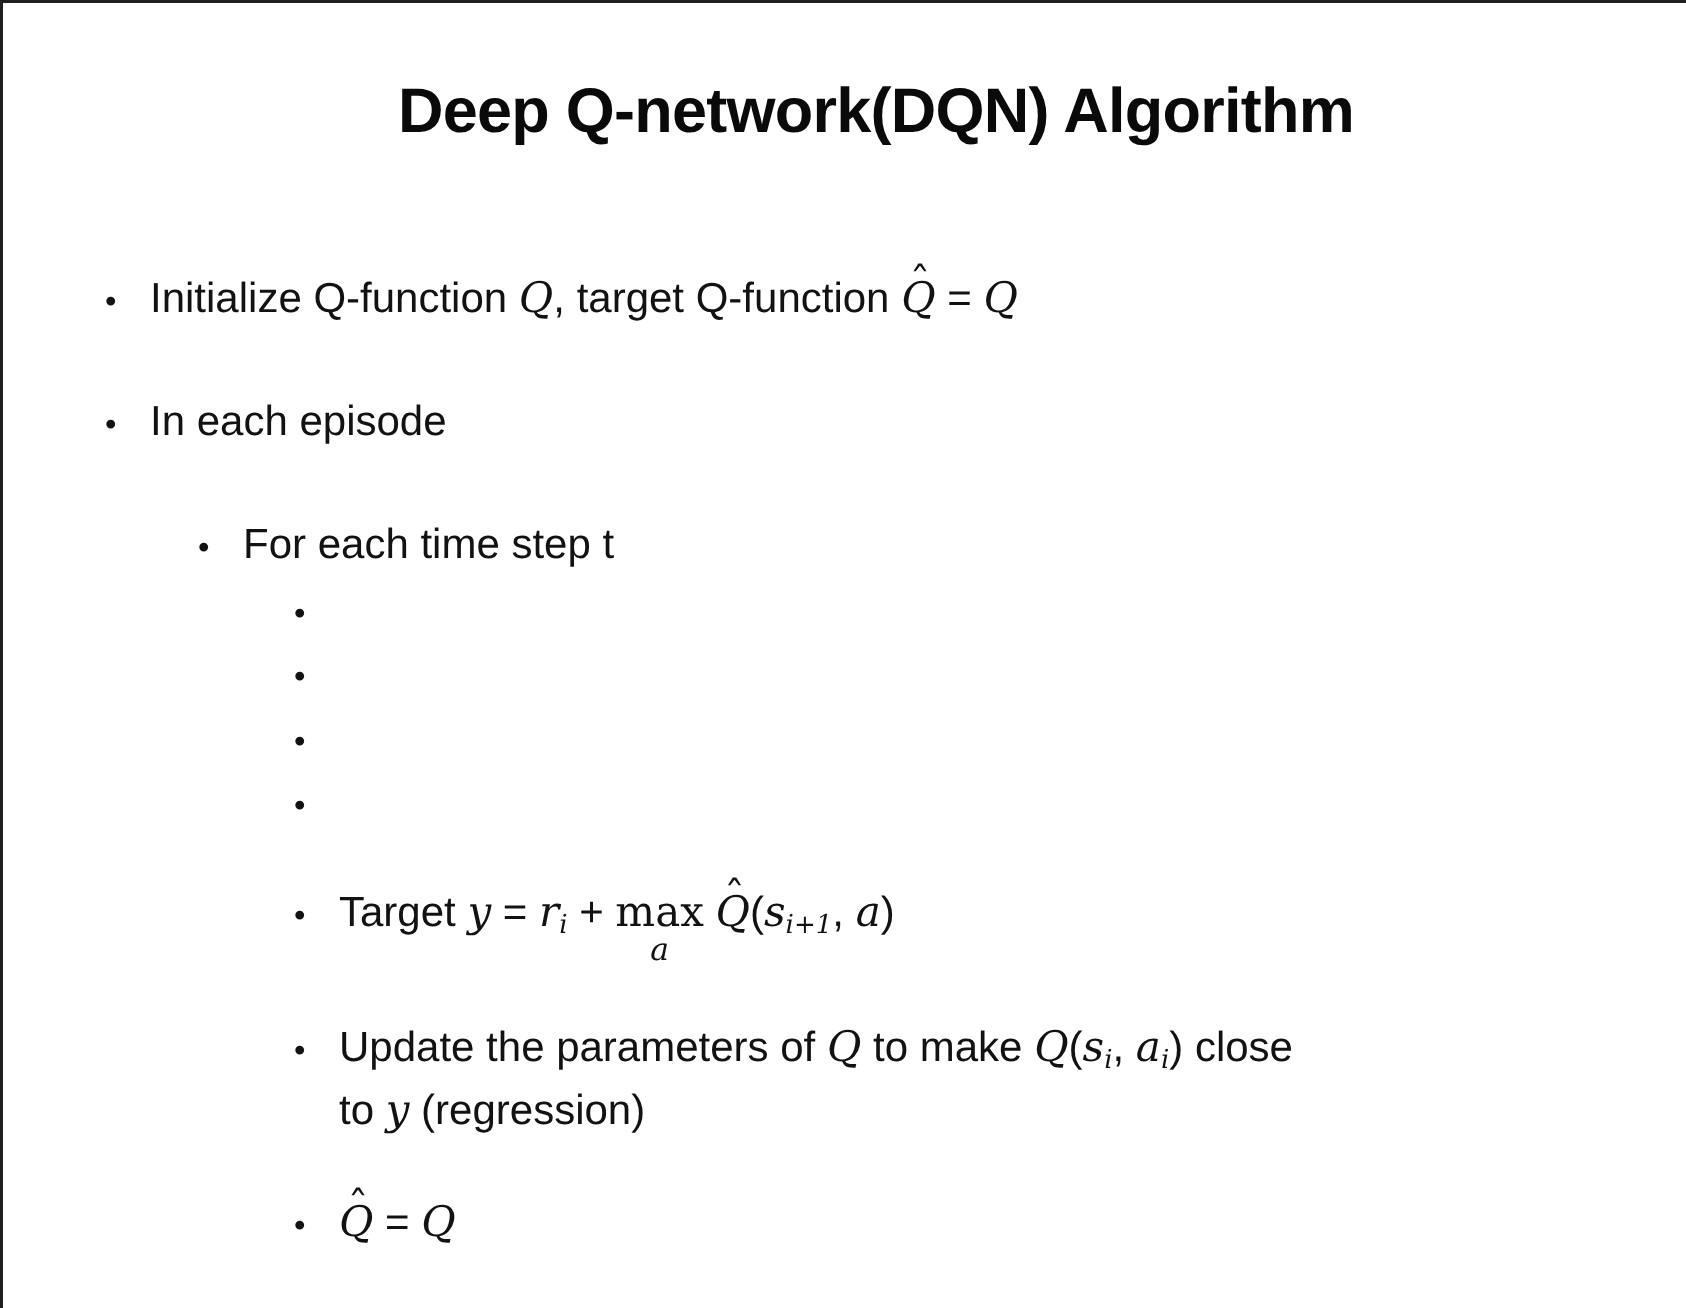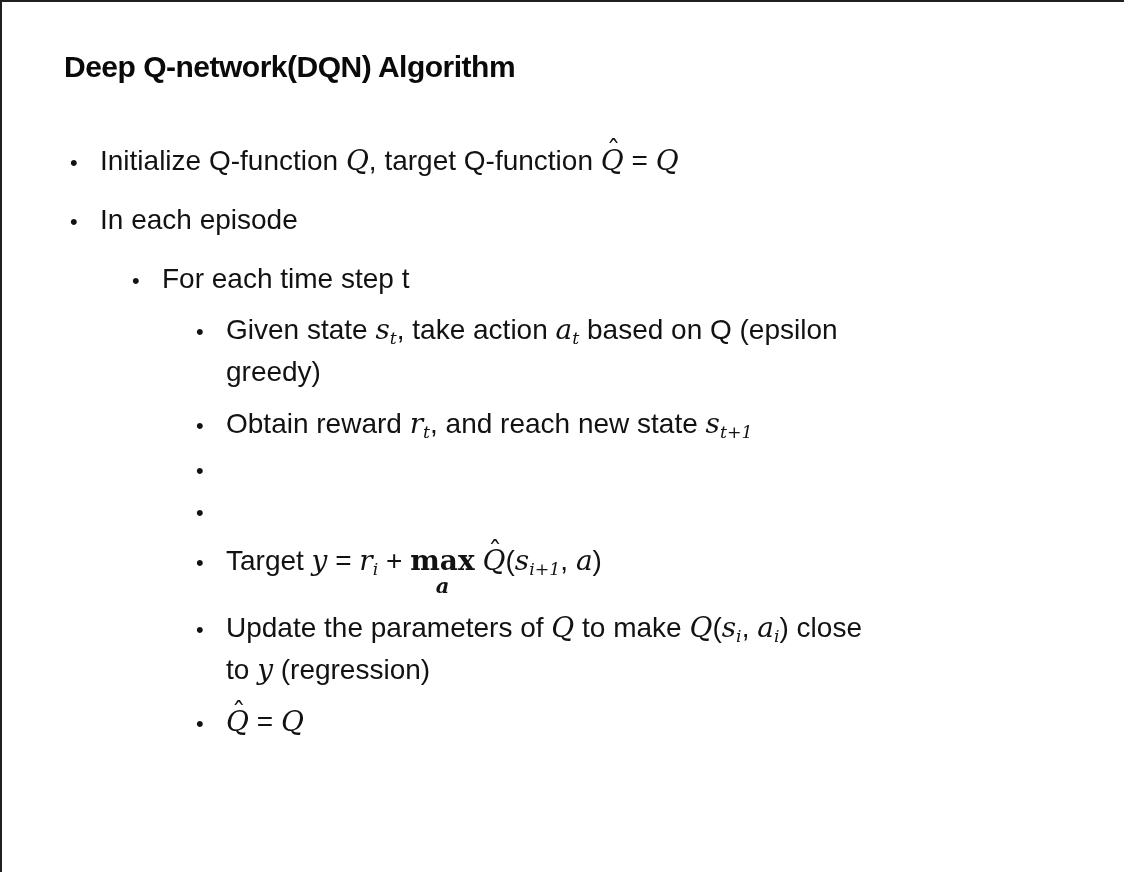--- a/index.html
+++ b/index.html
@@ -9,43 +9,44 @@
     box-sizing:border-box;
     background:#ffffff;
     border-left:2px solid #202020;
     border-top:2px solid #202020;
     padding:46px 20px 0 62px;
     font-family:"Liberation Sans", sans-serif;
     color:#121212;
     overflow:hidden;
   }
   .title {
-    font-size:30px;
+    font-size:42px;
     font-weight:700;
     letter-spacing:-0.5px;
     color:#0a0a0a;
     margin:0 0 54px 0;
     line-height:1.25;
+    text-align:center;
   }
   .bullets { }
   .bullet {
     display:flex;
     align-items:baseline;
     font-size:28px;
     line-height:1.5;
   }
   .level-1 { padding-left:6px;   margin-bottom:17px; }
   .level-2 { padding-left:68px;  margin-bottom:9px;  }
   .level-3 { padding-left:132px; margin-bottom:10px; }
   .dot {
     flex:0 0 30px;
     width:30px;
     font-size:0.78em;
   }
-  .content { flex:1 1 auto; }
+  .content { flex:1 1 auto;margin-top:23px; }
   
   .mv {
     font-family:"DejaVu Serif", serif;
     font-style:italic;
   }
   .mv sub {
     font-size:0.62em;
     line-height:0;
     vertical-align:-0.28em;
   }
@@ -62,21 +63,20 @@
     font-family:"DejaVu Serif", serif;
     font-style:normal;
     font-size:1em;
     line-height:1;
   }
   .maxop {
     display:inline-table;
     text-align:center;
     line-height:1.05;
     vertical-align:baseline;
-    font-weight:bold;
   }
   .maxop .mx {
     display:table-row;
     font-family:"DejaVu Serif", serif;
     font-style:normal;
   }
   .maxop .un {
     display:table-row;
     font-family:"DejaVu Serif", serif;
     font-style:italic;
@@ -96,25 +96,23 @@
       <div class="bullet level-1">
         <span class="dot">•</span>
         <span class="content"><span class="run">In each episode</span></span>
       </div>
       <div class="bullet level-2">
         <span class="dot">•</span>
         <span class="content"><span class="run">For each time step t</span></span>
       </div>
       <div class="bullet level-3">
         <span class="dot">•</span>
-        <span class="content"><span class="run">Given state </span><span class="mv">s<sub>t</sub></span><span class="run">, take action </span><span class="mv">a<sub>t</sub></span><span class="run"> based on Q (epsilon</span><br><span class="run">greedy)</span></span>
       </div>
       <div class="bullet level-3">
         <span class="dot">•</span>
-        <span class="content"><span class="run">Obtain reward </span><span class="mv">r<sub>t</sub></span><span class="run">, and reach new state </span><span class="mv">s<sub>t+1</sub></span></span>
       </div>
       <div class="bullet level-3">
         <span class="dot">•</span>
       </div>
       <div class="bullet level-3">
         <span class="dot">•</span>
       </div>
       <div class="bullet level-3">
         <span class="dot">•</span>
         <span class="content"><span class="run">Target </span><span class="mv">y</span><span class="run"> = </span><span class="mv">r<sub>i</sub></span><span class="run"> + </span><span class="maxop"><span class="mx">max</span><span class="un">a</span></span><span class="run"> </span><span class="qhat"><span class="hat">ˆ</span><span class="mv">Q</span></span><span class="run">(</span><span class="mv">s<sub>i+1</sub></span><span class="run">, </span><span class="mv">a</span><span class="run">)</span></span>

